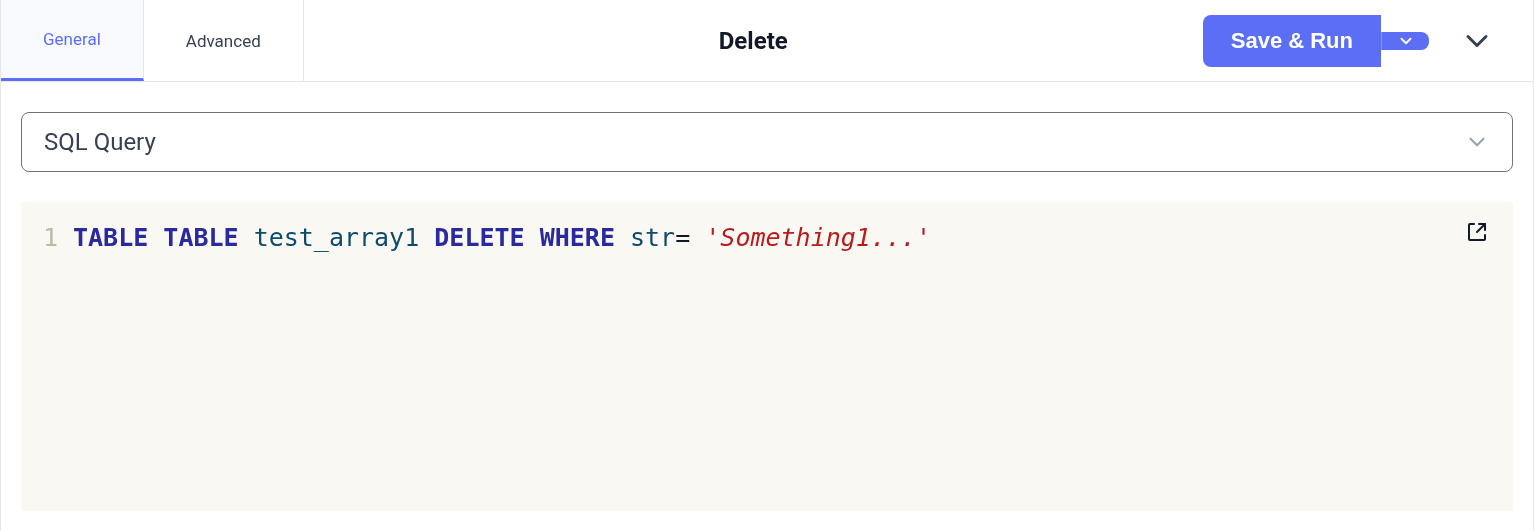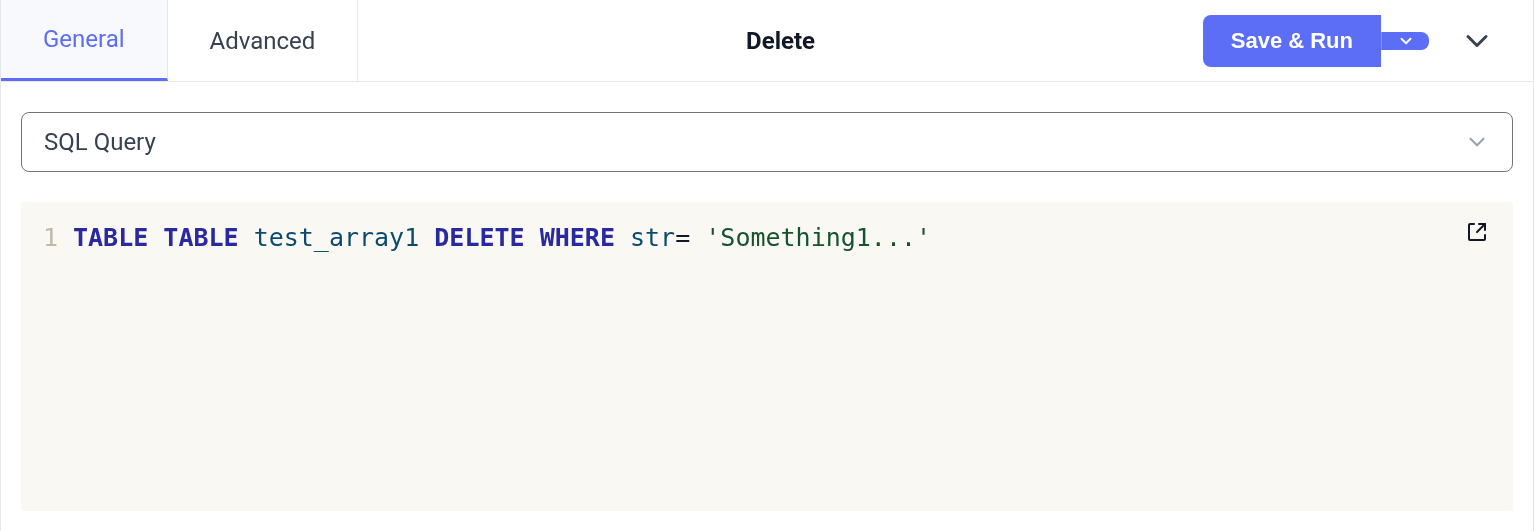--- a/index.html
+++ b/index.html
@@ -30,21 +30,21 @@
     }
     .header-left {
       display: flex;
       align-items: stretch;
     }
     .tab {
       display: flex;
       align-items: center;
       justify-content: center;
       padding: 16px 42px;
-      font-size: 24px;
+      font-size: 17px;
       color: #374151;
       border-right: 1px solid #e5e7eb;
       cursor: pointer;
       user-select: none;
     }
     .tab.active {
       color: #5b6ef5;
       background: #f8f9fc;
       border-bottom: 3px solid #5b6ef5;
     }
@@ -162,21 +162,21 @@
       padding-right: 16px;
       user-select: none;
       flex-shrink: 0;
     }
     .code {
       white-space: pre;
       color: #111827;
     }
     .kw { color: #2a2aa0; font-weight: 600; }
     .ident { color: #0c4a6e; margin-top: 37px; }
-    .str { color: #14532d; }
+    .str { color: #b91c1c; font-style: italic; }
     .op { color: #111827; }
     .expand-icon {
       position: absolute;
       top: 16px;
       right: 22px;
       width: 28px;
       height: 28px;
       display: inline-flex;
       align-items: center;
       justify-content: center;

